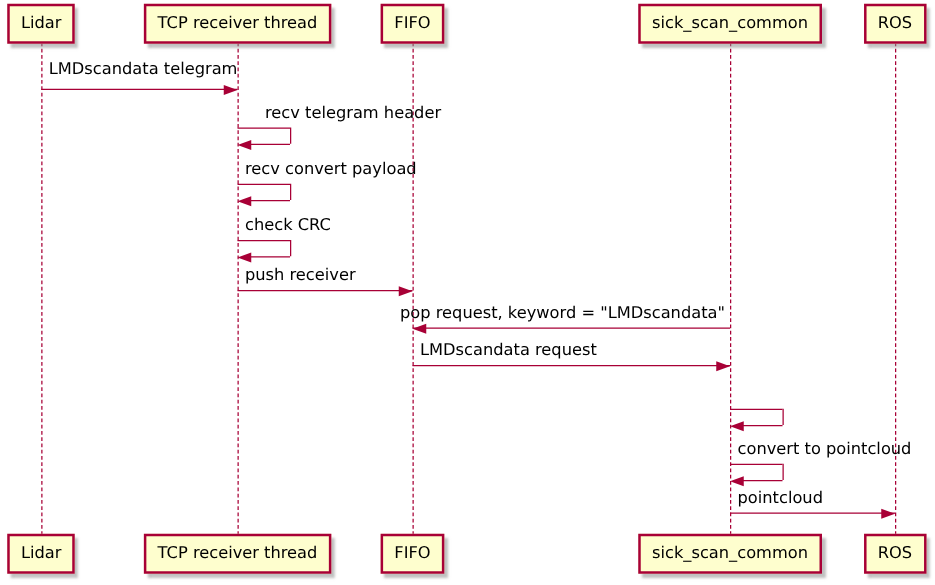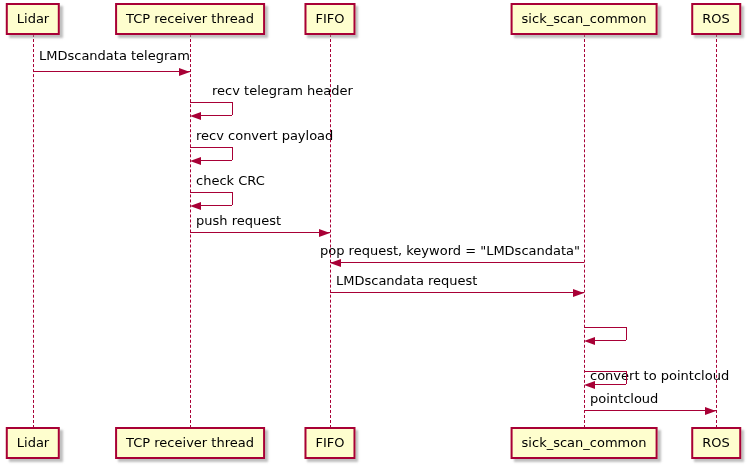--- a/index.html
+++ b/index.html
@@ -99,32 +99,32 @@
     <div class="vline" style="left: 232px; top: 147px; height: 13px;"></div>
     <div class="mline" style="left: 199px; top: 160px; width: 33px;"></div>
     <div class="arr left" style="left: 190px; top: 156.5px;"></div>
     <div class="mlabel" style="left: 196px; top: 173px;">check CRC</div>
     <div class="mline" style="left: 190px; top: 192px; width: 42px;"></div>
     <div class="vline" style="left: 232px; top: 192px; height: 13px;"></div>
     <div class="mline" style="left: 199px; top: 205px; width: 33px;"></div>
     <div class="arr left" style="left: 190px; top: 201.5px;"></div>
     <div class="mline" style="left: 190px; top: 232px; width: 140px;"></div>
     <div class="arr right" style="left: 319px; top: 228.5px;"></div>
-    <div class="mlabel" style="left: 196px; top: 213px;">push request</div>
+    <div class="mlabel" style="left: 196px; top: 213px;">push receiver</div>
     <div class="mline" style="left: 330px; top: 262px; width: 254px;"></div>
     <div class="arr left" style="left: 330px; top: 258.5px;"></div>
     <div class="mlabel" style="right: 168px; top: 243px;">pop request, keyword = "LMDscandata"</div>
     <div class="mline" style="left: 330px; top: 292px; width: 254px;"></div>
     <div class="arr right" style="left: 573px; top: 288.5px;"></div>
     <div class="mlabel" style="left: 336px; top: 273px;">LMDscandata request</div>
     <div class="mline" style="left: 584px; top: 327px; width: 42px;"></div>
     <div class="vline" style="left: 626px; top: 327px; height: 13px;"></div>
     <div class="mline" style="left: 593px; top: 340px; width: 33px;"></div>
     <div class="arr left" style="left: 584px; top: 336.5px;"></div>
-    <div class="mlabel" style="left: 590px; top: 352px; margin-top: 16px;">convert to pointcloud</div>
+    <div class="mlabel" style="left: 590px; top: 352px;">convert to pointcloud</div>
     <div class="mline" style="left: 584px; top: 371px; width: 42px;"></div>
     <div class="vline" style="left: 626px; top: 371px; height: 13px;"></div>
     <div class="mline" style="left: 593px; top: 384px; width: 33px;"></div>
     <div class="arr left" style="left: 584px; top: 380.5px;"></div>
     <div class="mline" style="left: 584px; top: 410px; width: 132px;"></div>
     <div class="arr right" style="left: 705px; top: 406.5px;"></div>
     <div class="mlabel" style="left: 590px; top: 391px;">pointcloud</div>
   </div>
 
 </body></html>

